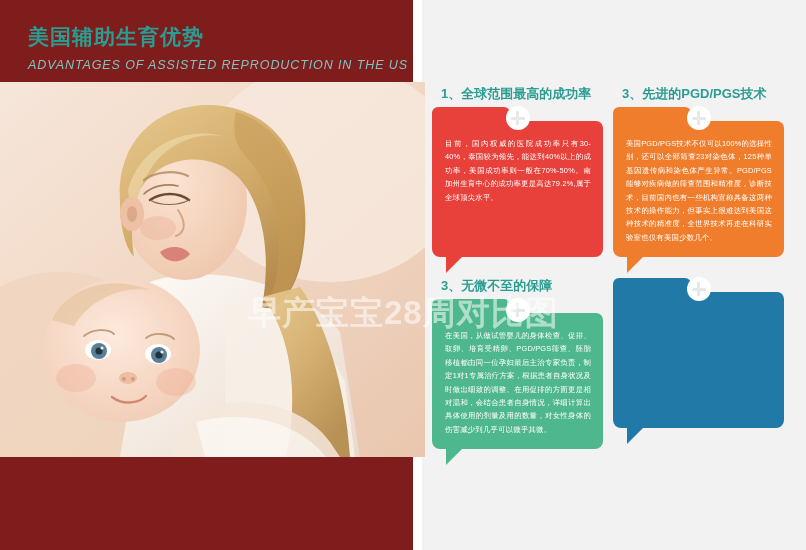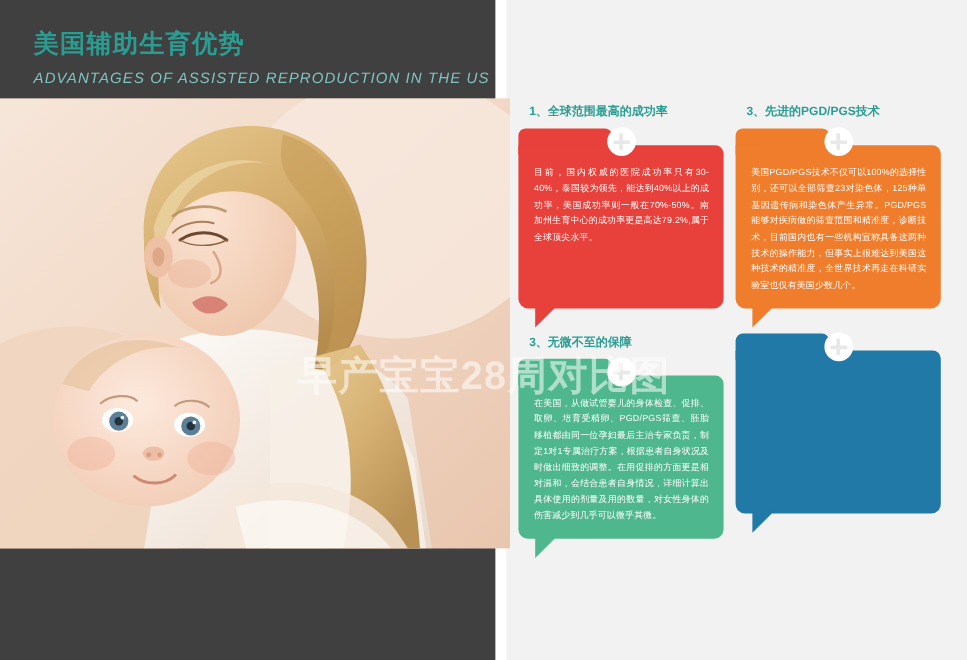--- a/index.html
+++ b/index.html
@@ -4,21 +4,21 @@
 <title>Advantages of Assisted Reproduction</title>
 <style>
   html,body{margin:0;padding:0;}
   body{
     width:806px;height:550px;
     background:#ffffff;
     font-family:"Liberation Sans","DejaVu Sans",sans-serif;
     overflow:hidden;
     position:relative;
   }
-  #stage{position:relative;width:806px;height:550px;overflow:hidden;background:#404040;}
+  #stage{position:relative;width:806px;height:550px;overflow:hidden;background:#7f1d1d;}
 
   
   .bg-panel{
     position:absolute;left:413px;top:0;width:393px;height:550px;
     background:#f2f2f2;
   }
   .bg-panel-left{
     position:absolute;left:413px;top:0;width:9px;height:550px;
     background:#ffffff;
   }
@@ -49,21 +49,21 @@
   }
   .card-wrap{
     position:absolute;width:171px;
   }
   .c1{left:0;top:0;}
   .c2{left:181px;top:0;}
   .c3{left:0;top:192px;}
   .c4{left:181px;top:192px;}
 
   .card-head{
-    font-size:10px;line-height:15px;font-weight:bold;
+    font-size:13px;line-height:15px;font-weight:bold;
     color:#2a9d93;white-space:nowrap;
     padding-left:9px;margin-bottom:6px;
   }
 
   
   .bubble{
     position:relative;
     width:171px;height:150px;
     border-radius:9px 9px 9px 9px;
   }

